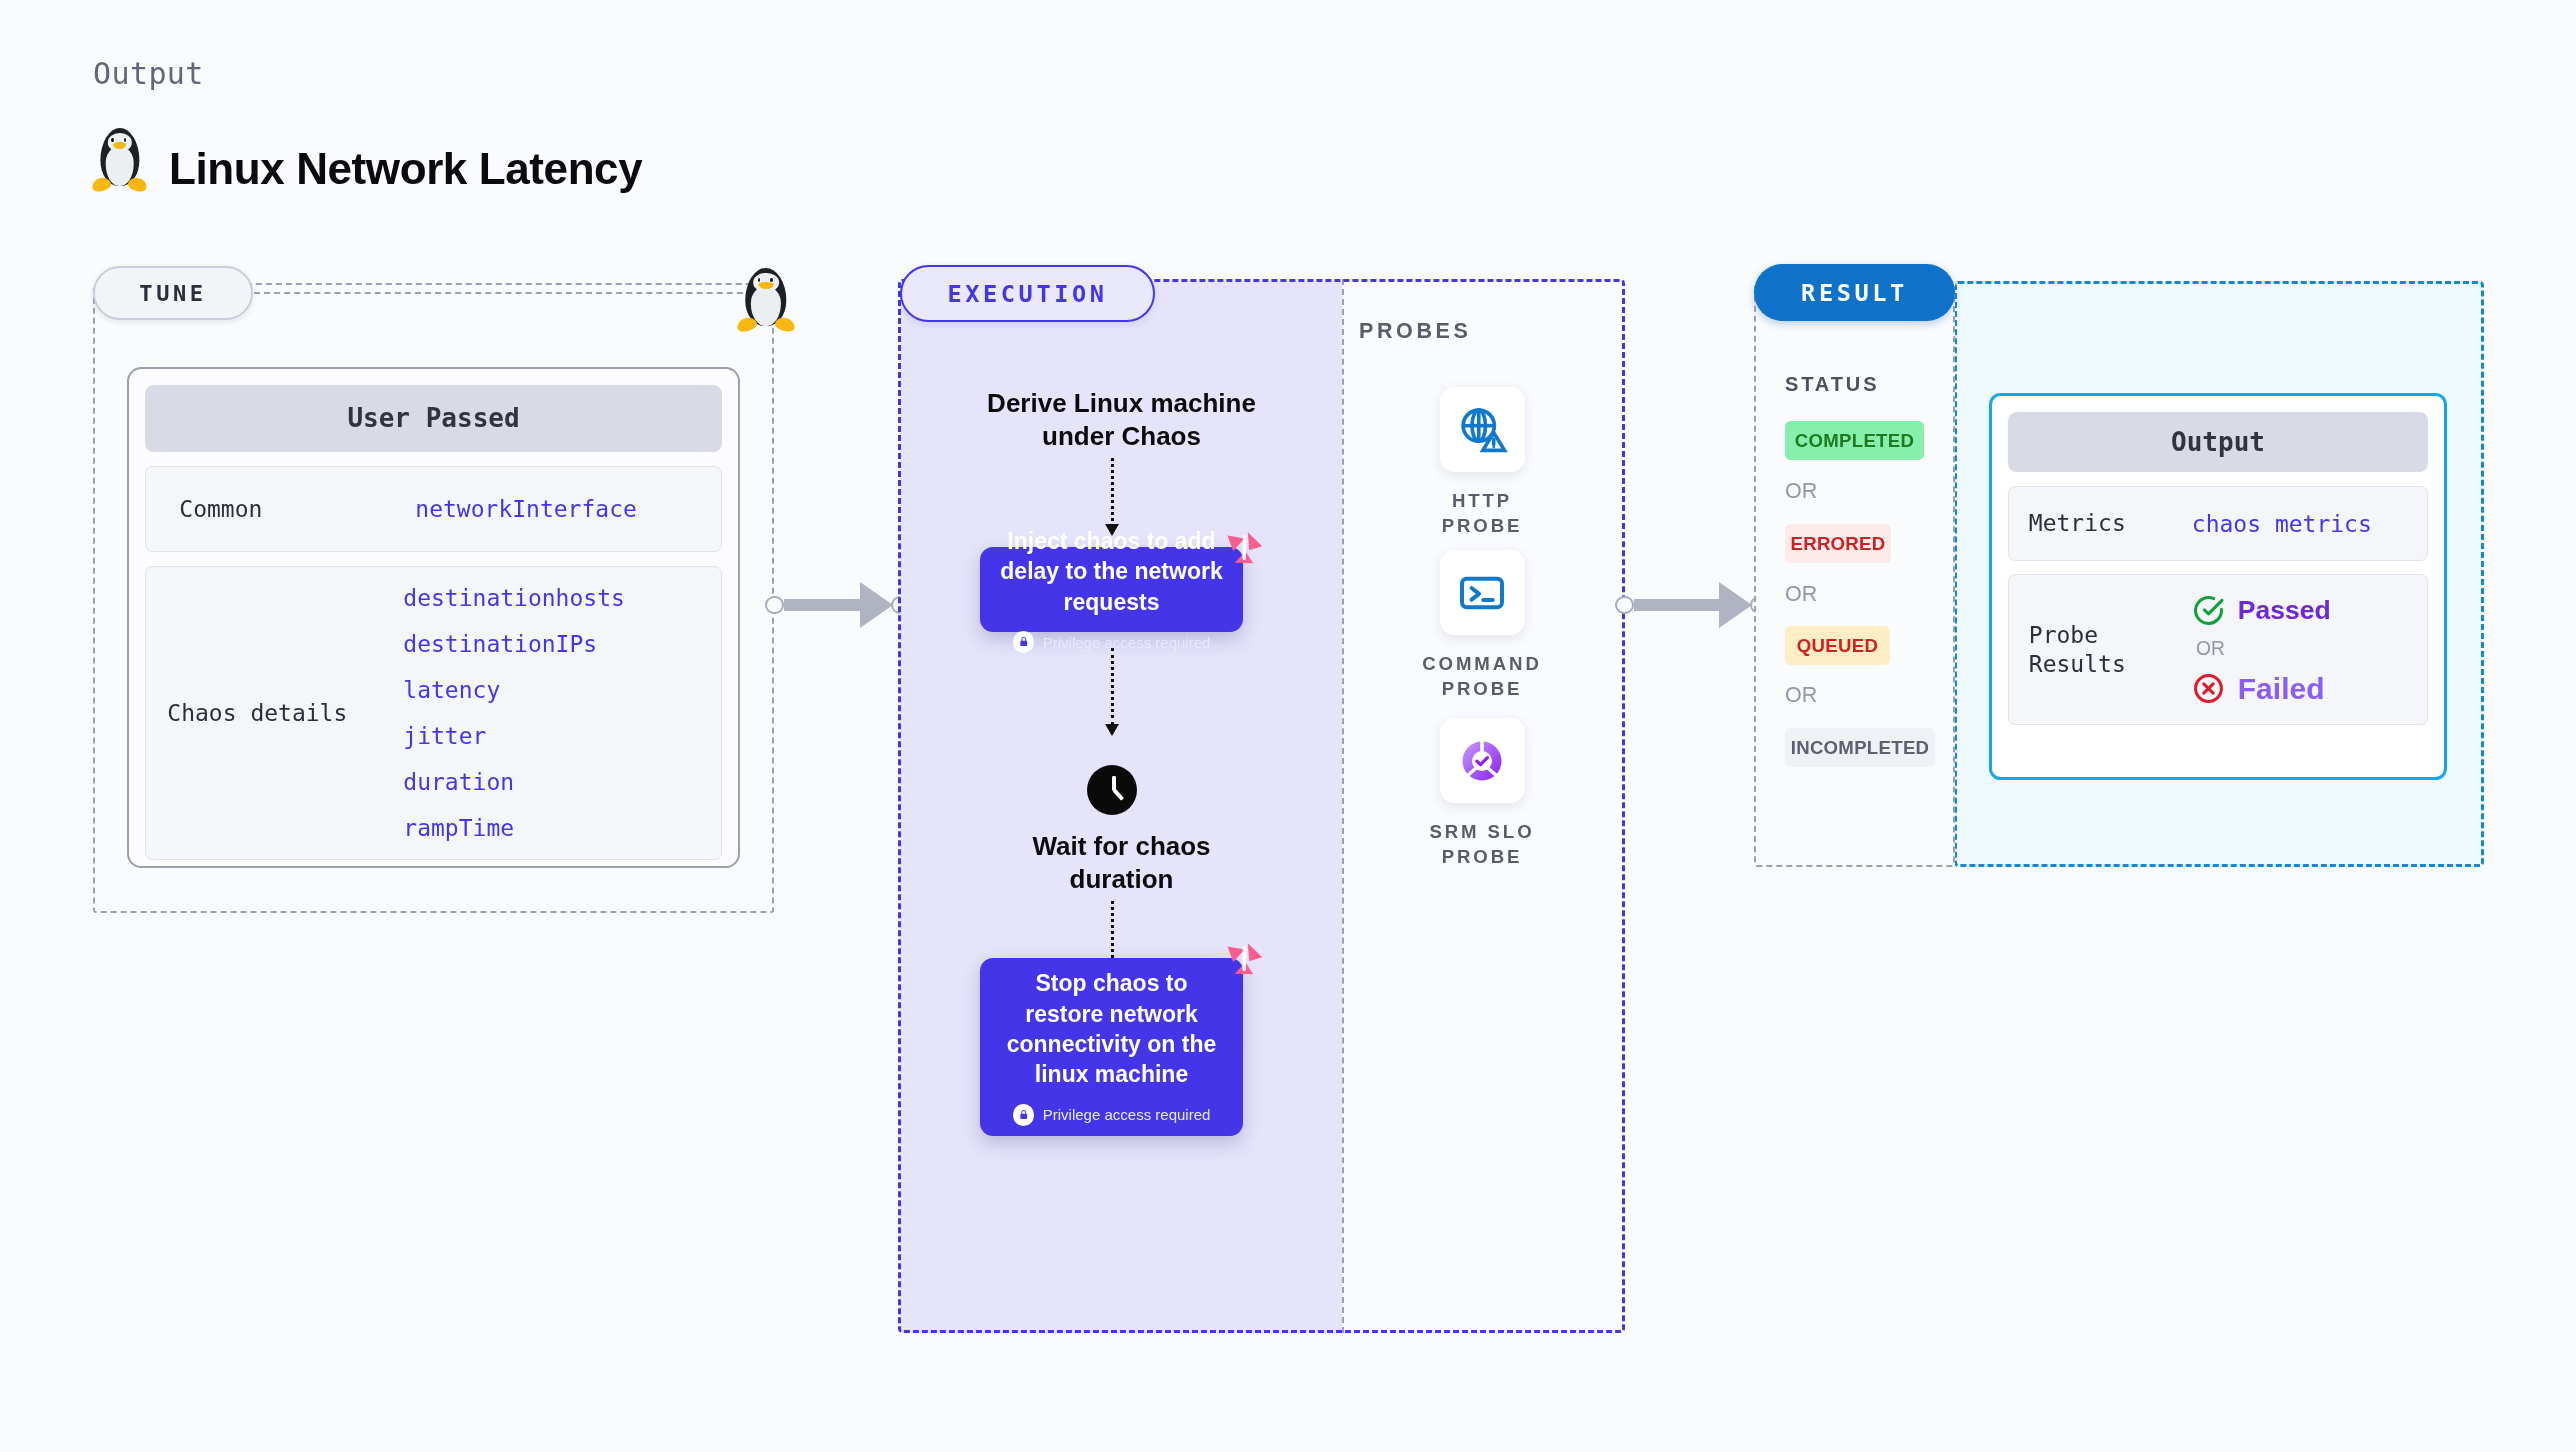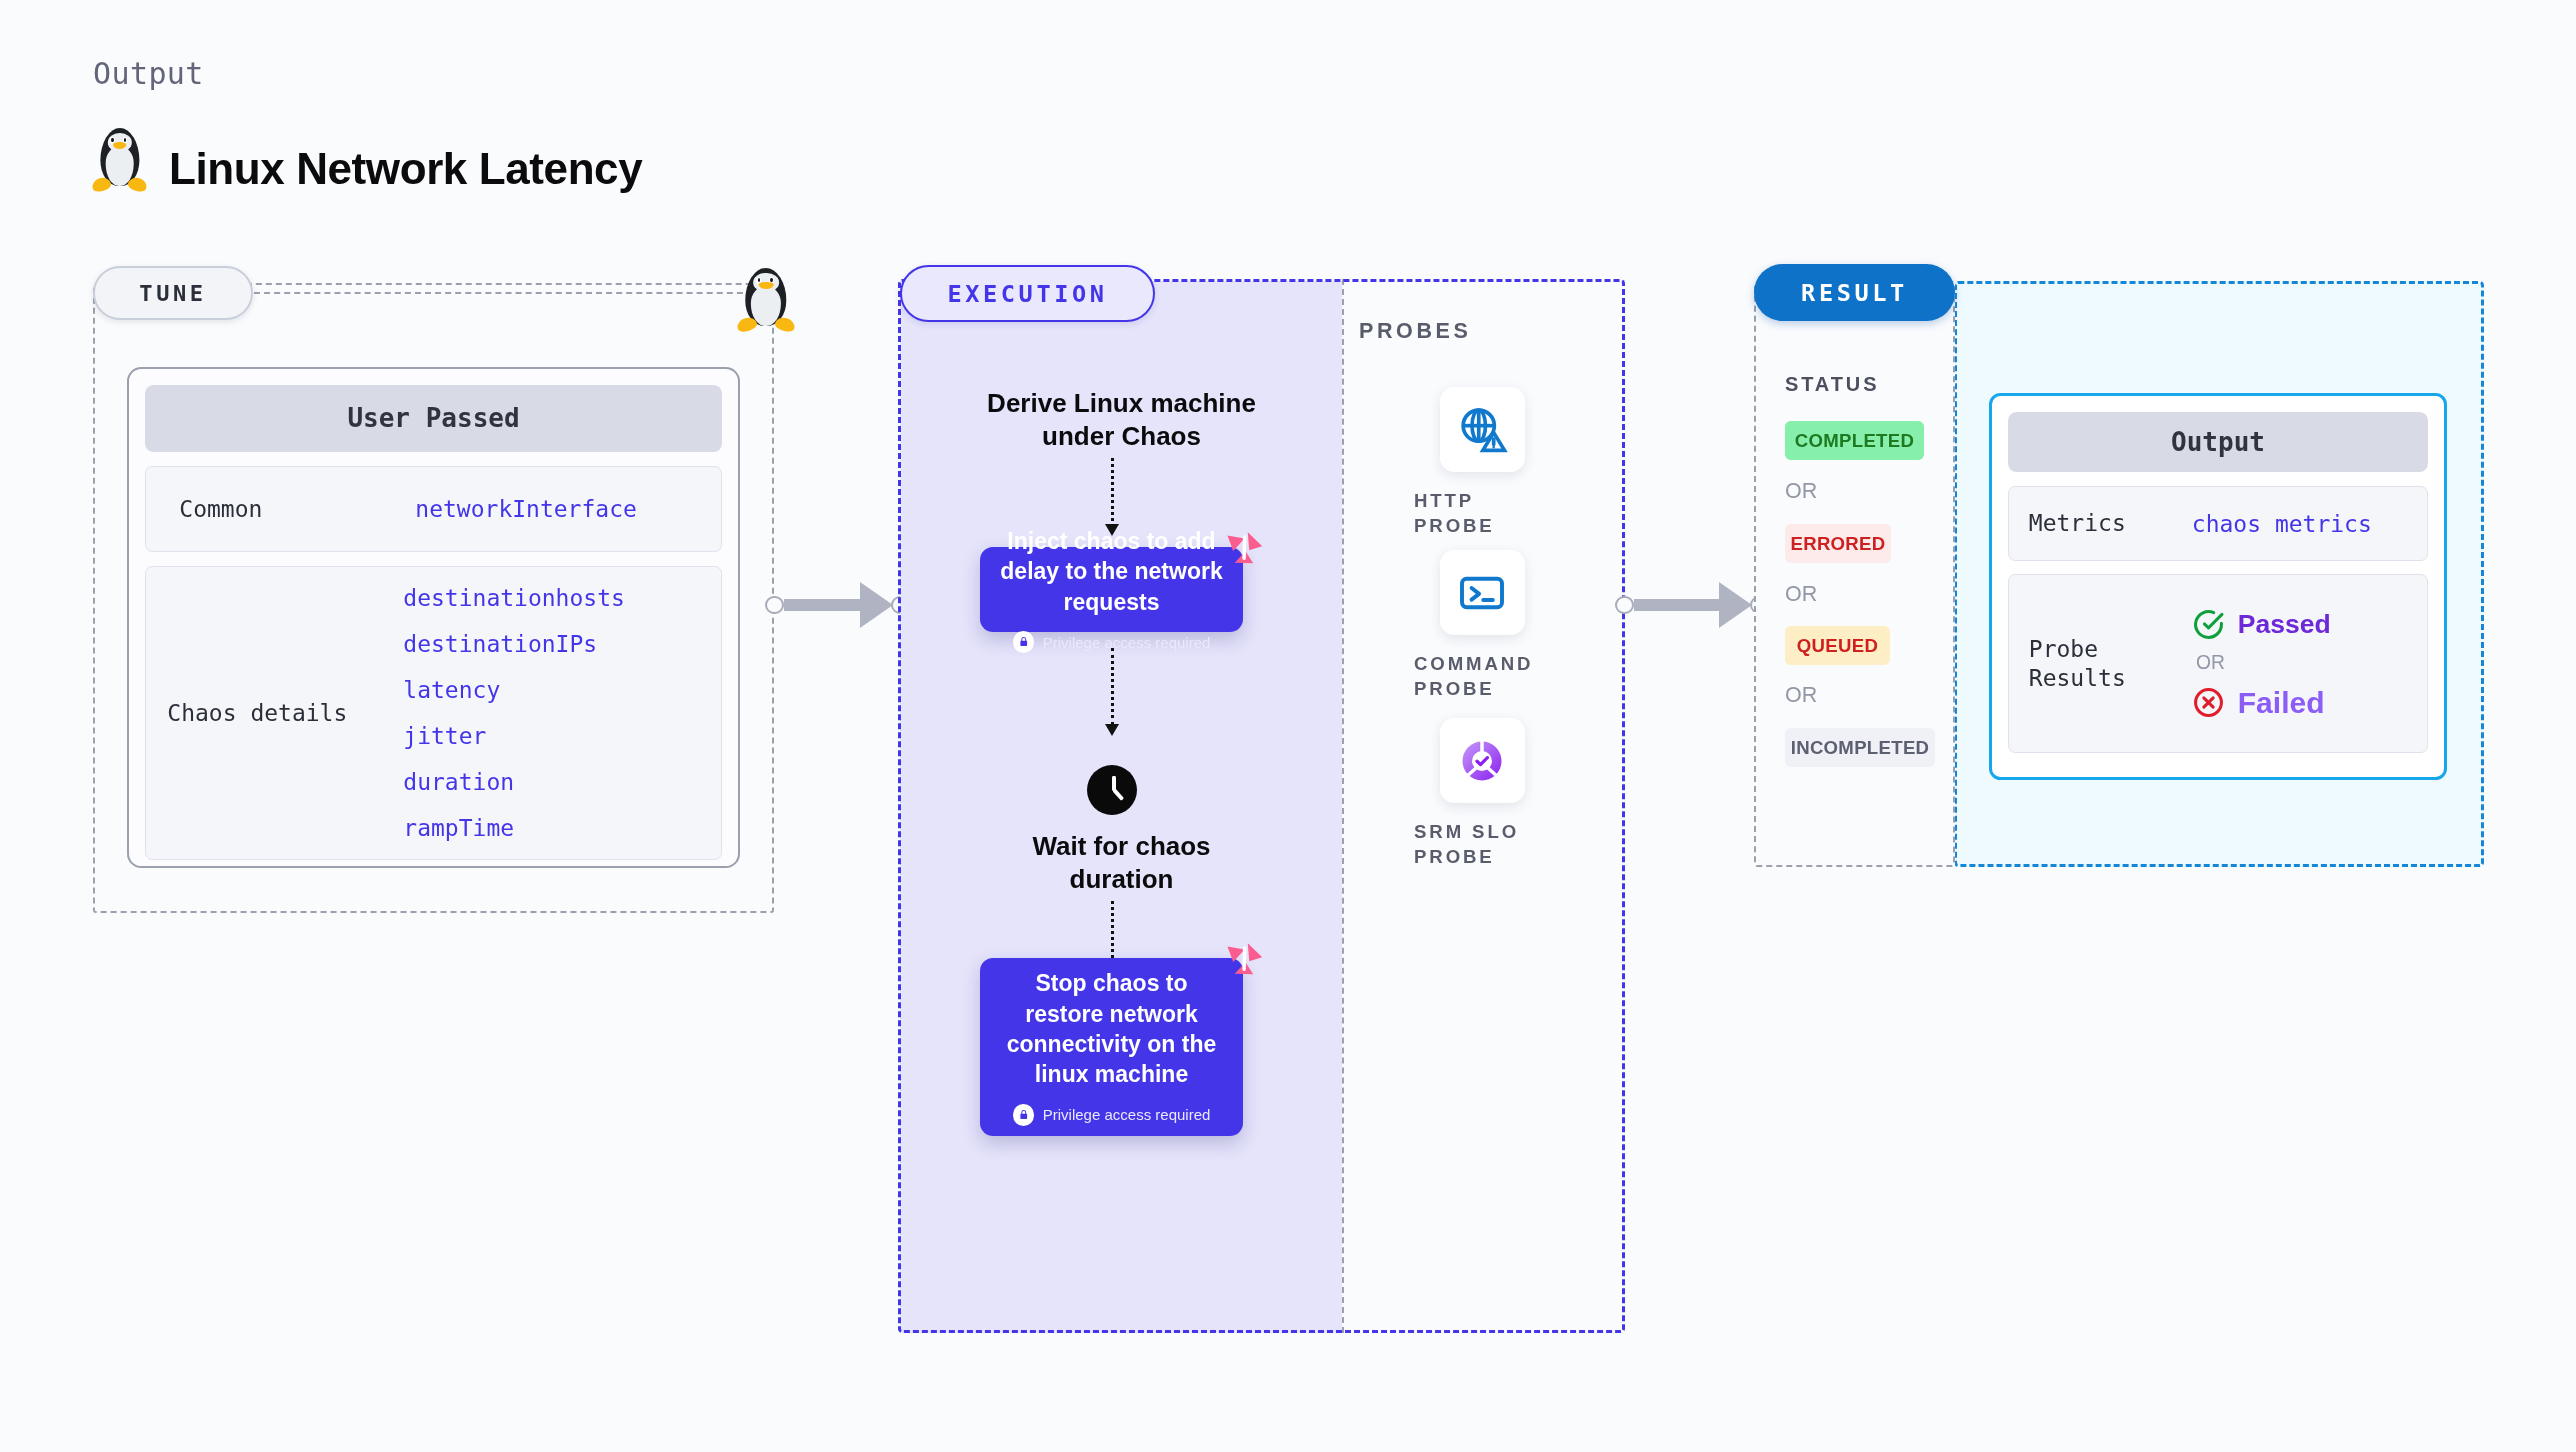--- a/index.html
+++ b/index.html
@@ -175,21 +175,21 @@
   }
   .clock {
     position: absolute; width: 50px; height: 50px; border-radius: 50%;
     background: #0a0a0a;
   }
   .clock .hand { position: absolute; background: #fff; border-radius: 1.4px; }
   .clock .h1 { left: 50%; top: 22%; width: 3.6px; height: 30%; transform-origin: bottom center; }
   .clock .h2 { left: 50%; top: 50%; width: 3.6px; height: 26%; transform-origin: top center; transform: rotate(-42deg); }
 
   
-  .probe { position: absolute; width: 136px; text-align: left; }
+  .probe { position: absolute; width: 136px; text-align: center; }
   .probe-tile {
     width: 85px; height: 85px; margin: 0 auto;
     background: #fff; border-radius: 14.3px;
     display: flex; align-items: center; justify-content: center;
     box-shadow: 0 3.6px 11.5px rgba(30,40,80,.10);
   }
   .probe-caption {
     margin-top: 15.8px; font-size: 18.6px; font-weight: 700;
     color: #585c6b; letter-spacing: 2.9px; line-height: 1.35;
   }
@@ -443,21 +443,21 @@
   <div class="card-outer" id="output-card">
     <div class="card-head" style="margin:15.8px 15.8px 0 15.8px; height:60px;">Output</div>
 
     <div class="card-row" style="margin:14.3px 15.8px 0 15.8px; height:75px;">
       <div class="row-label" style="width:163px; padding-left:20px;">Metrics</div>
       <div class="row-values">
         <span>chaos metrics</span>
       </div>
     </div>
 
-    <div class="card-row" style="margin:13px 15.8px 0 15.8px; height:179px;">
+    <div class="card-row" style="margin:13px 15.8px 0 15.8px; height:151px;">
       <div class="row-label" style="width:163px; padding-left:20px;">Probe
 Results</div>
       <div>
         <div class="pr-line">
           <svg class="pr-ico" viewBox="0 0 24 24" fill="none" stroke="#0fa03c" stroke-width="2.2" stroke-linecap="round" stroke-linejoin="round">
             <path d="M21.4 11.1V12a9.4 9.4 0 1 1-5.6-8.6"></path>
             <polyline points="21.8,4.6 12,14.5 9,11.6"></polyline>
           </svg>
           <span class="pass-text">Passed</span>
         </div>

